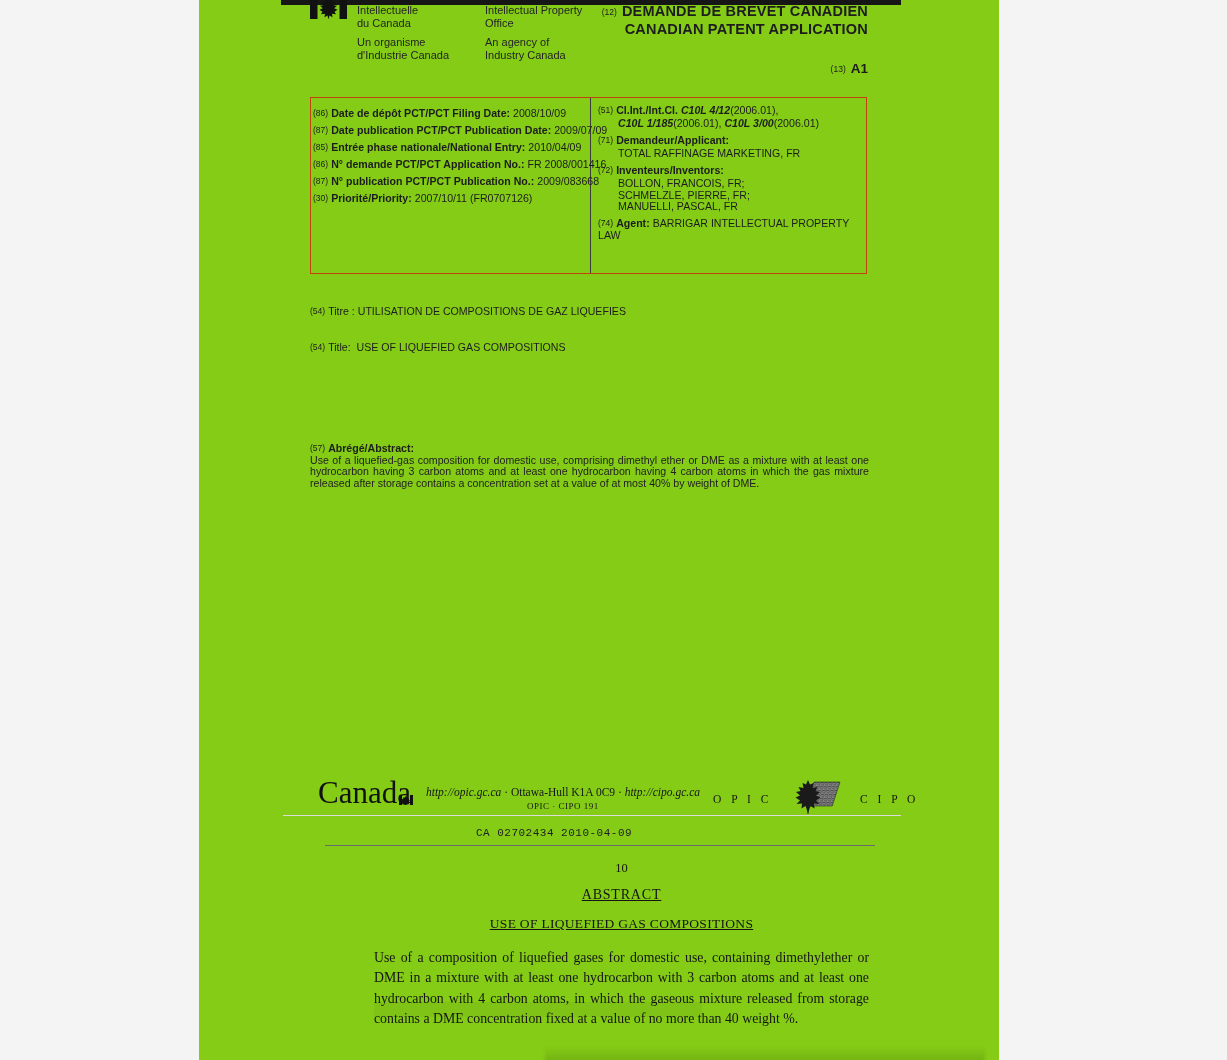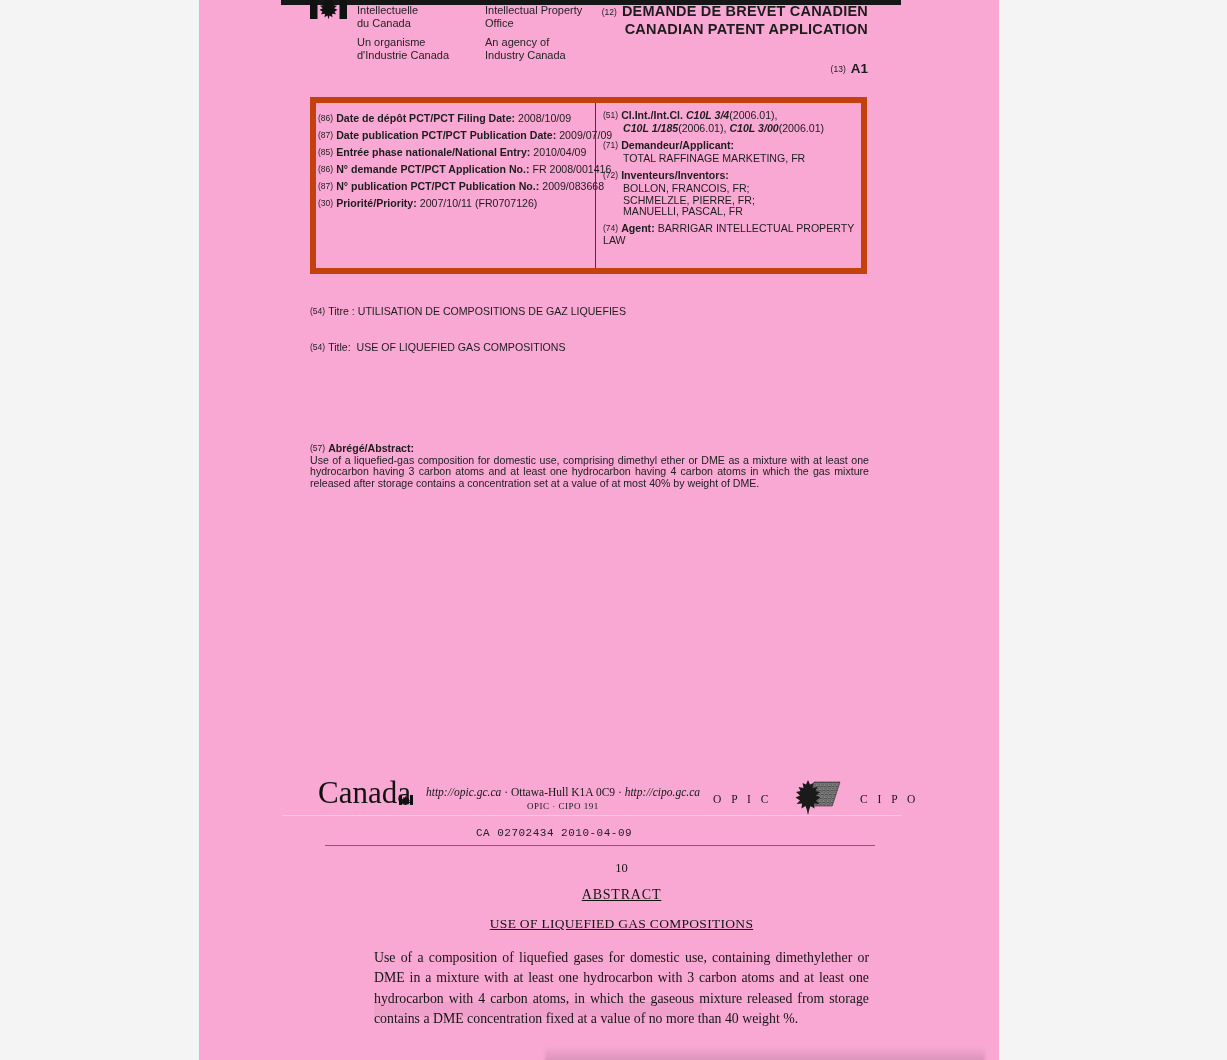--- a/index.html
+++ b/index.html
@@ -1,34 +1,34 @@
 <!DOCTYPE html>
 <html><head>
 <meta charset="utf-8">
 <style>
   * { margin:0; padding:0; box-sizing:border-box; }
   html,body { width:1227px; height:1060px; overflow:hidden; }
   body { background:#f4f4f4; font-family:"Liberation Sans", sans-serif; color:#1d1d1d; position:relative; }
 
-  .page { position:absolute; left:199px; top:0; width:800px; height:1060px; background:#f9a8d4; }
+  .page { position:absolute; left:199px; top:0; width:800px; height:1060px; background:#84cc16; }
   .abs { position:absolute; }
 
   
   .scan-topbar { left:82px; top:0; width:620px; height:5px; background:#161616; }
 
   .hdr-col { font-size:11px; line-height:13px; color:#242424; }
   .hdr-gap { margin-top:6px; }
 
   .hdr-right { right:131px; top:4px; text-align:right; white-space:nowrap; }
   .pnum-line { font-size:21px; font-weight:700; letter-spacing:1px; line-height:24px; }
   .kindline { font-size:13.5px; font-weight:700; line-height:16px;margin-top:24px; }
   .apptitle { font-size:14.5px; font-weight:700; line-height:15.5px; letter-spacing:0.2px; }
   .smallnum { font-size:8.5px; font-weight:400; letter-spacing:0; position:relative; top:-1px; margin-right:5px; }
 
-  .infobox { left:111px; top:97px; width:557px; height:177px; border:6px solid #c2410c; }
+  .infobox { left:111px; top:97px; width:557px; height:177px; border:1px solid #c2410c; }
   .infobox-divider { left:279px; top:0; bottom:0; width:1px; background:#3c3c3c; }
   .ib-left { left:2px; top:7px; width:274px; }
   .ib-row { font-size:10.6px; line-height:16px; white-space:nowrap; }
   .ib-num { font-size:8.5px; position:relative; top:-1px; margin-right:3px; }
   .b { font-weight:700; }
   .ib-right { left:287px; top:7px; width:266px; }
   .ib-entry { font-size:10.6px; line-height:11.6px; }
   .ib-indent { padding-left:20px; }
   .cls { font-style:italic; font-weight:700; }
   .mt6 { margin-top:6px; } .mt5 { margin-top:5px; }
@@ -121,21 +121,21 @@
       </div>
       <div class="ib-row">
         <span class="ib-num">(30)</span><span class="b">Priorité/Priority:</span> <span>2007/10/11 (FR0707126)</span>
       </div>
     </div>
 
     <div class="abs ib-right">
       <div class="ib-entry">
         <div>
           <span class="ib-num">(51)</span><span class="b">Cl.Int./Int.Cl.</span>
-          <span class="cls">C10L 3/4</span><span>(2006.01),</span>
+          <span class="cls">C10L 4/12</span><span>(2006.01),</span>
         </div>
         <div class="ib-indent">
           <span class="cls">C10L 1/185</span><span>(2006.01),</span>
           <span class="cls">C10L 3/00</span><span>(2006.01)</span>
         </div>
       </div>
       <div class="ib-entry mt6">
         <div><span class="ib-num">(71)</span><span class="b">Demandeur/Applicant:</span></div>
         <div class="ib-indent">TOTAL RAFFINAGE MARKETING, FR</div>
       </div>

